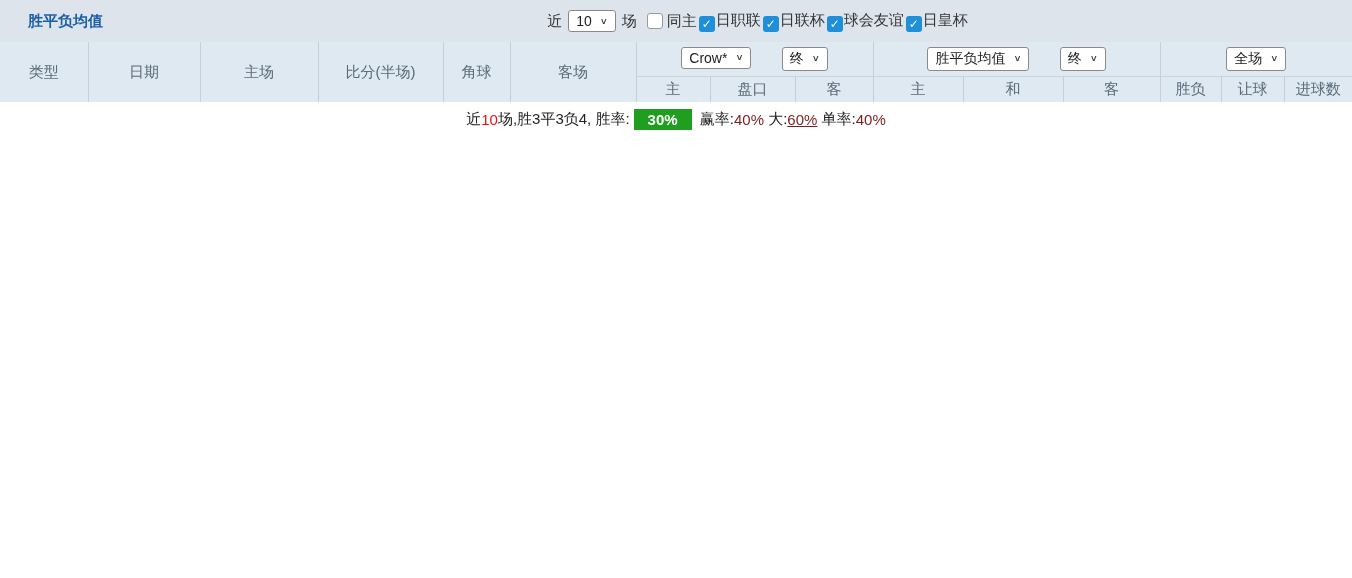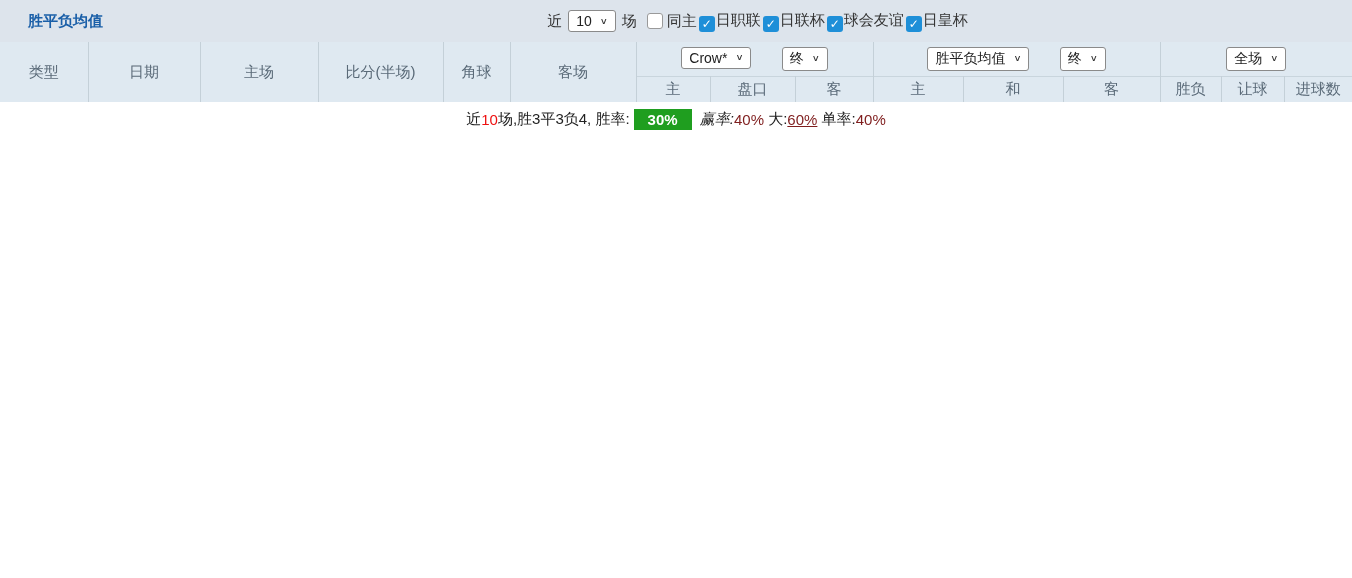--- a/index.html
+++ b/index.html
@@ -126,21 +126,21 @@
       </tr>
     </thead>
     <tbody id="rows"></tbody>
   </table>
 
   <div class="footer" id="footer">
       <span style="white-space: pre;">近</span>
       <span class="seg-red" style="white-space: pre;">10</span>
       <span style="white-space: pre;">场,胜3平3负4, 胜率:</span>
       <span class="seg-greenbox" style="white-space: pre;">30%</span>
-      <span style="white-space: pre; font-style: italic;"> 赢率:</span>
+      <span style="white-space: pre;"> 赢率:</span>
       <span class="seg-blue" style="white-space: pre;">40%</span>
       <span style="white-space: pre;"> 大:</span>
       <span class="seg-blue" style="white-space: pre; text-decoration: underline;">60%</span>
       <span style="white-space: pre;"> 单率:</span>
       <span class="seg-blue" style="white-space: pre;">40%</span>
     </div>
 
 </div>
 
 </body></html>

